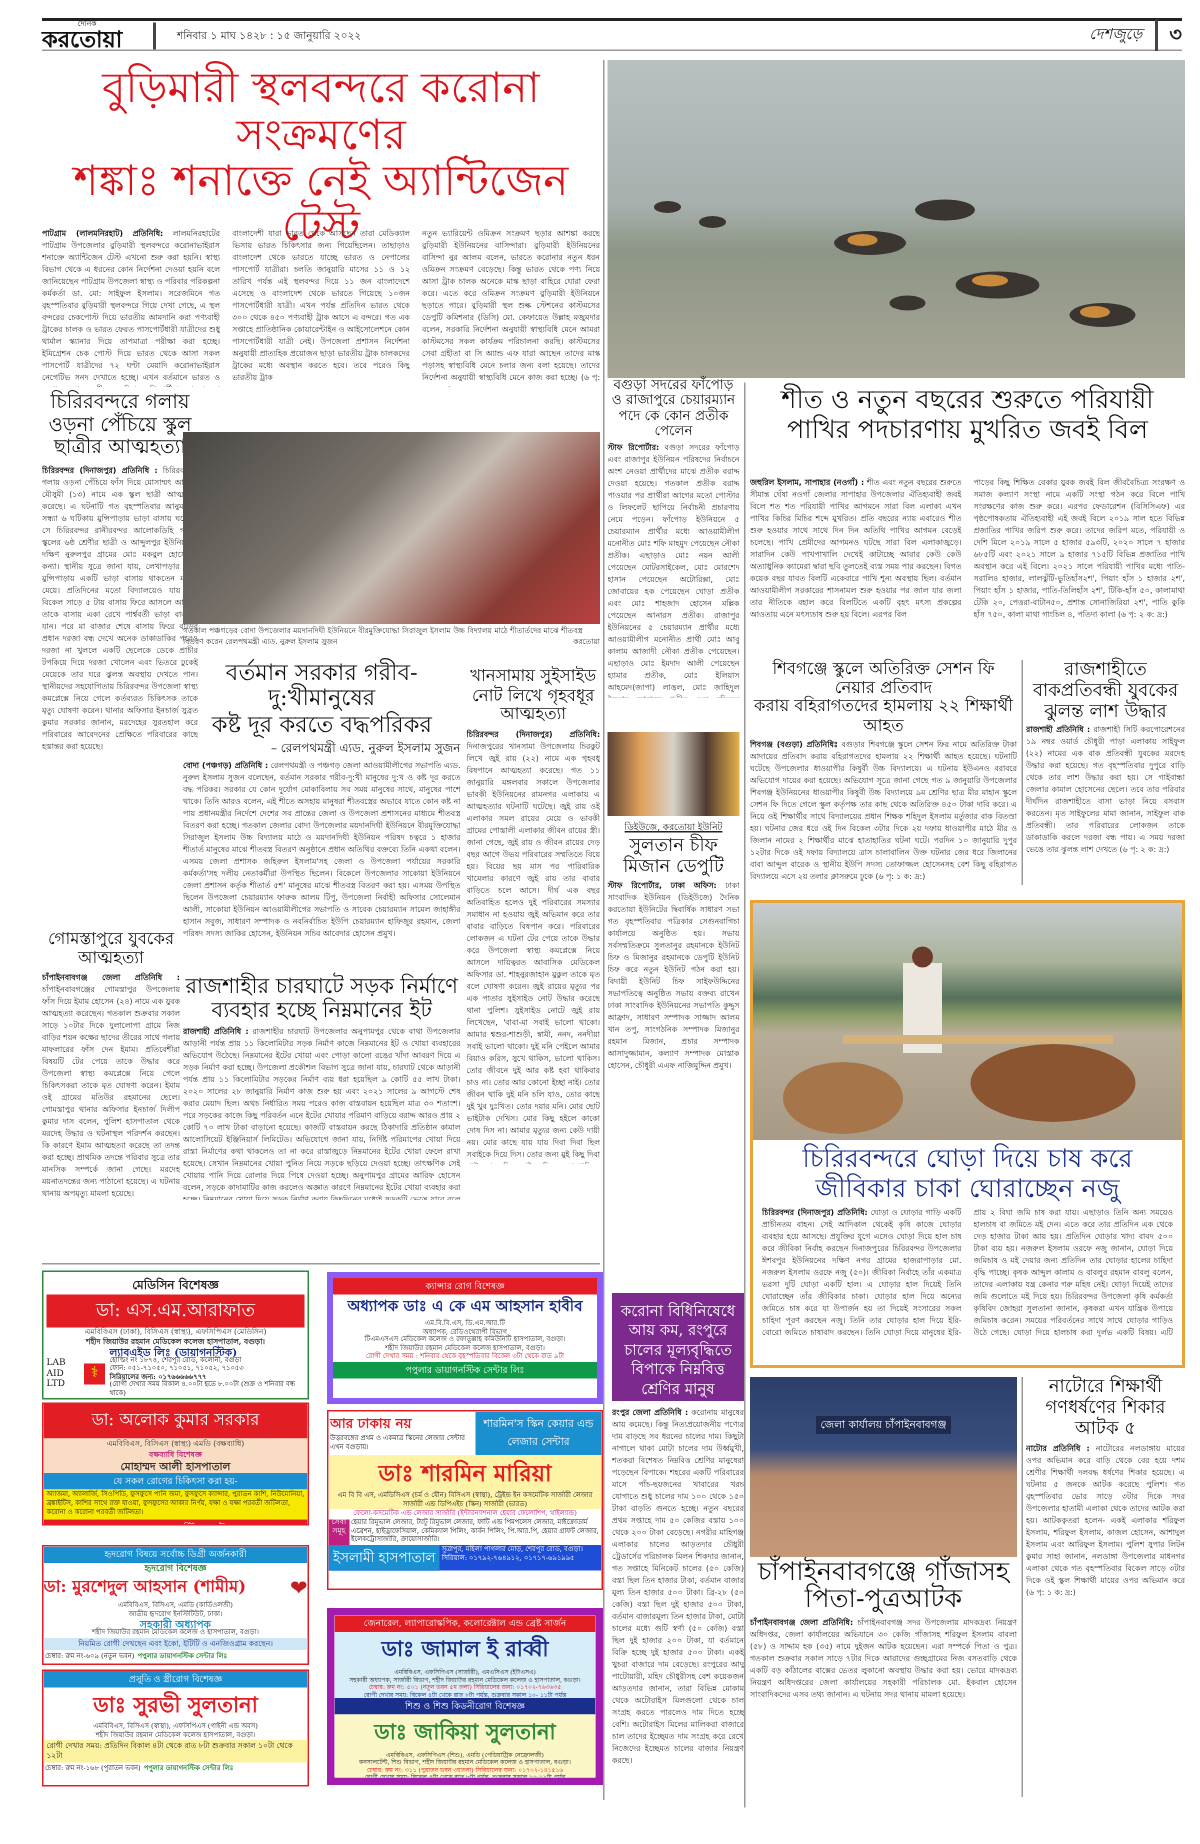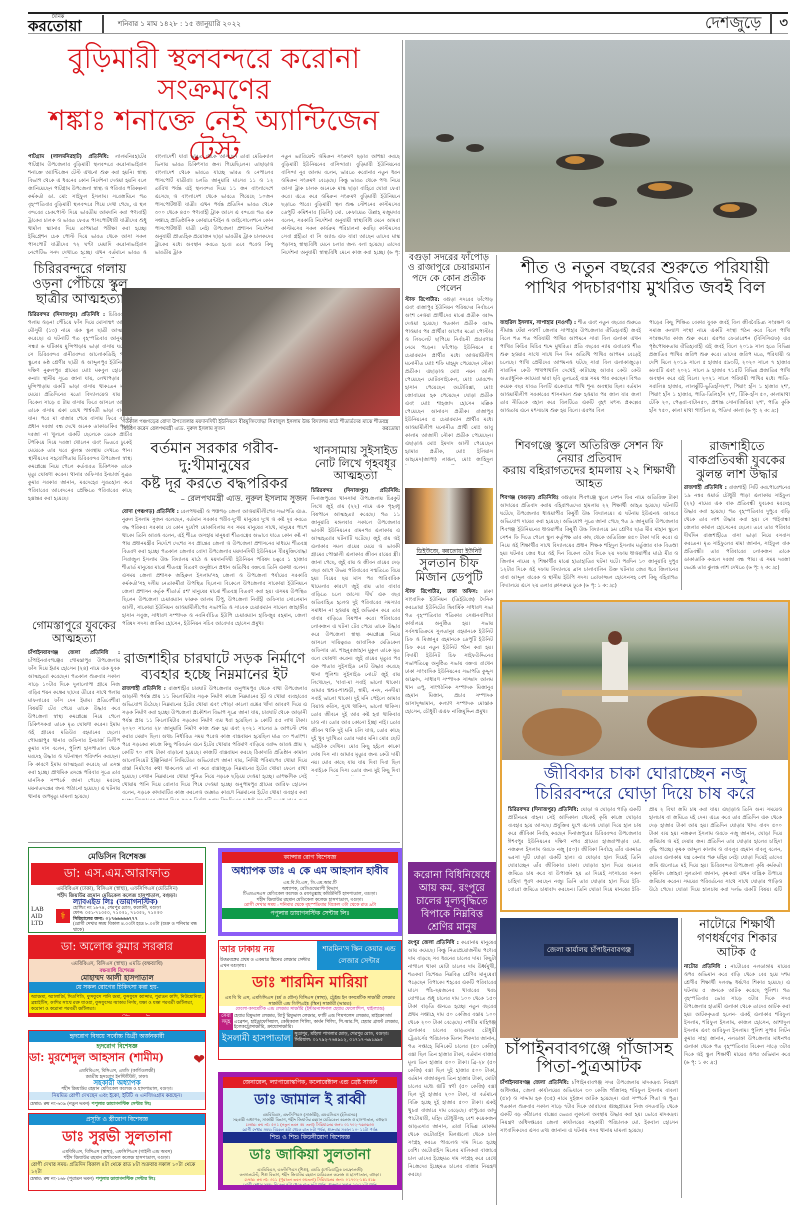--- a/index.html
+++ b/index.html
@@ -3,21 +3,21 @@
 <meta charset="utf-8">
 <style>
 *{box-sizing:border-box;margin:0;padding:0}
 body{width:800px;height:1229px;background:#fff;font-family:"DejaVu Sans",sans-serif;color:#222;position:relative;overflow:hidden}
 .abs{position:absolute}
 .masthead{left:28px;top:12px;width:760px;height:22px;border-top:2px solid #222;border-bottom:1px solid #999;display:flex;align-items:center}
 .logo{font-weight:bold;font-size:15px;color:#111;width:60px;line-height:1}
 .logo small{display:block;font-size:5px;font-weight:normal;text-align:center}
 .msep{width:2px;height:18px;background:#444;margin:0 14px}
 .mdate{font-size:7px;color:#333;flex:1}
-.msec{font-size:16px;color:#222;margin-right:8px}
+.msec{font-size:10px;font-style:italic;color:#222;margin-right:8px}
 .mpage{font-size:13px;font-weight:bold;border-left:2px solid #444;padding-left:8px}
 .hl-red{color:#d9151b;font-family:"DejaVu Serif",serif;text-align:center;line-height:1.1}
 .hl-black{color:#111;font-family:"DejaVu Serif",serif;text-align:center;line-height:1.15}
 .hl-blue{color:#1a2e8c;font-family:"DejaVu Serif",serif;text-align:center;line-height:1.15}
 .txt{font-size:5.2px;line-height:8px;color:#333;text-align:justify;overflow:hidden}
 .txt b{color:#111}
 .cols{display:flex;gap:8px}
 .cols>div{flex:1}
 .photo{background:#6d6a66;overflow:hidden}
 .caption{font-size:5px;line-height:7px;color:#333}
@@ -143,22 +143,22 @@
   <div class="photo" style="height:158px;background:linear-gradient(180deg,#c8ccd0 0%,#a9b29a 25%,#55705a 40%,#8fa06a 48%,#b8ad98 55%,#a89a84 100%);position:relative">
     <svg width="286" height="158" style="position:absolute;left:0;top:0">
       <rect x="100" y="40" width="26" height="60" fill="#ece8e0"></rect>
       <circle cx="113" cy="36" r="7" fill="#6b3a2a"></circle>
       <ellipse cx="200" cy="120" rx="55" ry="26" fill="#8a5530"></ellipse>
       <ellipse cx="60" cy="130" rx="40" ry="24" fill="#a6764a"></ellipse>
       <rect x="60" y="88" width="180" height="6" fill="#d4b27a"></rect>
     </svg>
   </div>
   <div style="padding:4px 4px 0">
+    <div class="hl-blue" style="font-size:17px">চিরিরবন্দরে ঘোড়া দিয়ে চাষ করে</div>
     <div class="hl-blue" style="font-size:17px">জীবিকার চাকা ঘোরাচ্ছেন নজু</div>
-    <div class="hl-blue" style="font-size:17px">চিরিরবন্দরে ঘোড়া দিয়ে চাষ করে</div>
   </div>
   <div class="cols" style="padding:2px 6px;height:90px">
     <div class="txt"><b>চিরিরবন্দর (দিনাজপুর) প্রতিনিধি:</b> <span>ঘোড়া ও ঘোড়ার গাড়ি একটি প্রাচীনতম বাহন। সেই আদিকাল থেকেই কৃষি কাজে ঘোড়ার ব্যবহার হয়ে আসছে। প্রযুক্তির যুগে এসেও ঘোড়া দিয়ে হাল চাষ করে জীবিকা নির্বাহ করছেন দিনাজপুরের চিরিরবন্দর উপজেলার ঈশবপুর ইউনিয়নের দক্ষিণ নগর গ্রামের হাজরাপাড়ার মো. নজরুল ইসলাম ওরফে নজু (৫০)। জীবিকা নির্বাহে তাঁর একমাত্র ভরসা দুটি ঘোড়া একটি হাল। এ ঘোড়ার হাল দিয়েই তিনি ঘোরাচ্ছেন তাঁর জীবিকার চাকা। ঘোড়ার হাল দিয়ে অন্যের জমিতে চাষ করে যা উপার্জন হয় তা দিয়েই সংসারের সকল চাহিদা পূরণ করছেন নজু। তিনি তার ঘোড়ার হাল দিয়ে ইরি-বোরো জমিতে চাষাবাদ করছেন। তিনি ঘোড়া দিয়ে মানুষের ইরি-বোরো জমিচাষ ও মই দিয়ে চাষে সহায়তা করছেন। এতে করে তিনি প্রতিবিঘা এক চাষে ৫০০ টাকা করে নেন। তিনি জানান-প্রতিদিন ভোর থেকে শুরু করে সকালের নাস্তা খাওয়া পর্যন্ত</span></div>
     <div class="txt">প্রায় ২ বিঘা জমি চাষ করা যায়। এছাড়াও তিনি অন্য সময়েও হালচাষ বা জমিতে মই দেন। এতে করে তার প্রতিদিন এক থেকে দেড় হাজার টাকা আয় হয়। প্রতিদিন ঘোড়ার খাদ্য বাবদ ৫০০ টাকা ব্যয় হয়। নজরুল ইসলাম ওরফে নজু জানান, ঘোড়া দিয়ে জমিচাষ ও মই দেয়ার জন্য প্রতিদিন তার ঘোড়ার হালের চাহিদা বৃদ্ধি পাচ্ছে। কৃষক আব্দুল কালাম ও বাবলুর রহমান বাবলু বলেন, তাদের এলাকায় যন্ত্র কেনার গরু মহিষ নেই। ঘোড়া দিয়েই তাদের জমি গুলোতে মই দিয়ে হয়। চিরিরবন্দর উপজেলা কৃষি কর্মকর্তা কৃষিবিদ জোহরা সুলতানা জানান, কৃষকরা এখন যান্ত্রিক উপায়ে জমিচাষ করেন। সময়ের পরিবর্তনের সাথে সাথে ঘোড়ার গাড়িও উঠে গেছে। ঘোড়া দিয়ে হালচাষ করা দুর্লভ একটি বিষয়। এটি পরিবেশবান্ধব মাটি পড়ে না। কৃষি বিভাগ আধুনিক মাঠের যন্ত্রাংশে ব্যবহার করে চাষাবাদ করার জন্য কৃষকদের উৎসাহ দিচ্ছে।</div>
   </div>
 </div>
 
 <div class="abs purple" style="left:408px;top:862px;width:88px;height:72px;font-size:10px;padding:6px 3px;line-height:1.3">
   <span>করোনা বিধিনিষেধে আয় কম, রংপুরে চালের মূল্যবৃদ্ধিতে বিপাকে নিম্নবিত্ত শ্রেণির মানুষ</span>
 </div>
@@ -258,21 +258,21 @@
     </div>
     <div style="width:84px;background:#1a90d0;color:#fff;font-size:7px;text-align:center;padding:2px">শারমিন'স স্কিন কেয়ার এন্ড লেজার সেন্টার</div>
   </div>
   <div style="background:#fff3a6;color:#e31d24;font-size:15px;text-align:center;font-weight:bold">ডাঃ শারমিন মারিয়া</div>
   <div style="background:#fff3a6;font-size:4.5px;line-height:5.5px;text-align:center">এম বি বি এস, এমডিসিএস (চর্ম ও যৌন) বিসিএস (স্বাস্থ্য), ট্রেইন্ড ইন কসমেটিক সার্জারী লেজার সার্জারী এন্ড ডিপিএইচ (স্কিন) সার্জারী (ভারত)</div>
   <div style="color:#c02080;font-size:4.5px;text-align:center">ফেলো-কসমেটিক এন্ড লেজার সার্জারি (ইন্টারন্যাশনাল হেয়ার ফেলোশিপ, থাইল্যান্ড)</div>
   <div style="display:flex;font-size:4.5px;line-height:5.5px">
     <div style="background:#c02080;color:#fff;width:14px;text-align:center;font-size:5px">সেবা সমূহ</div>
     <div style="flex:1;padding:0 1px">হেয়ার রিমুভাল লেজার, ট্যাটু রিমুভাল লেজার, ফাটি এন্ড পিমপলেস লেজার, মাইক্রোডার্ম এব্রেশন, হাইড্রাফেসিয়াল, কেমিক্যাল পিলিং, কার্বন পিলিং, পি.আর.পি, হেয়ার গ্রাফট লেজার, ইলেকট্রোসার্জারি, ক্রায়োসার্জারি।</div>
   </div>
-  <div style="display:flex;background:#404040;color:#fff">
+  <div style="display:flex;background:#1d4ed8;color:#fff">
     <div style="font-size:9px;padding:1px 3px;background:#1a90d0">ইসলামী হাসপাতাল</div>
     <div style="font-size:4.5px;line-height:6px;padding:1px">
       <div>সুত্রাপুর, মহিলা পাগলার মোড়, শেরপুর রোড, বগুড়া।</div>
       <div>সিরিয়াল: ০১৭৯২-৭৬৪৯১২, ০১৭১৭-৬৯১৯৯৫</div>
     </div>
   </div>
 </div>
 
 <div class="abs ad" style="left:218px;top:1072px;width:184px;height:118px;border:5px solid #a21caf">
   <div class="redbar" style="font-size:6px">জেনারেল, ল্যাপারোস্কপিক, কলোরেক্টাল এন্ড ব্রেষ্ট সার্জন</div>

